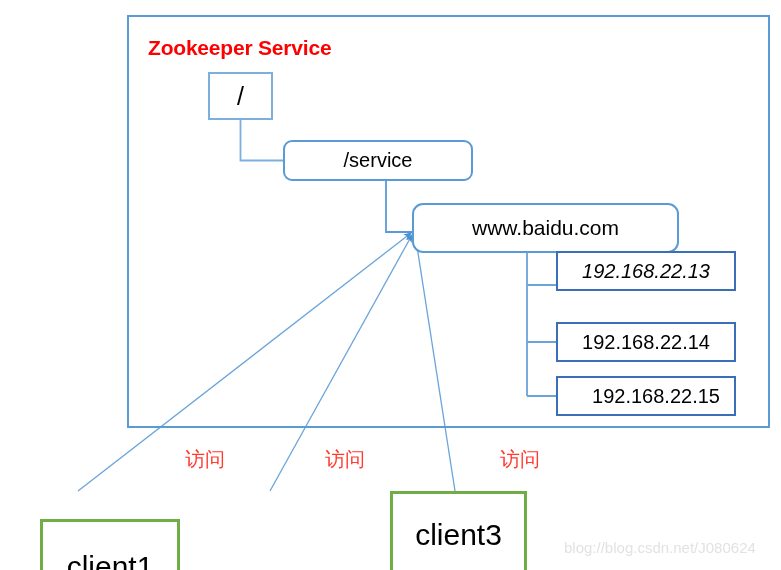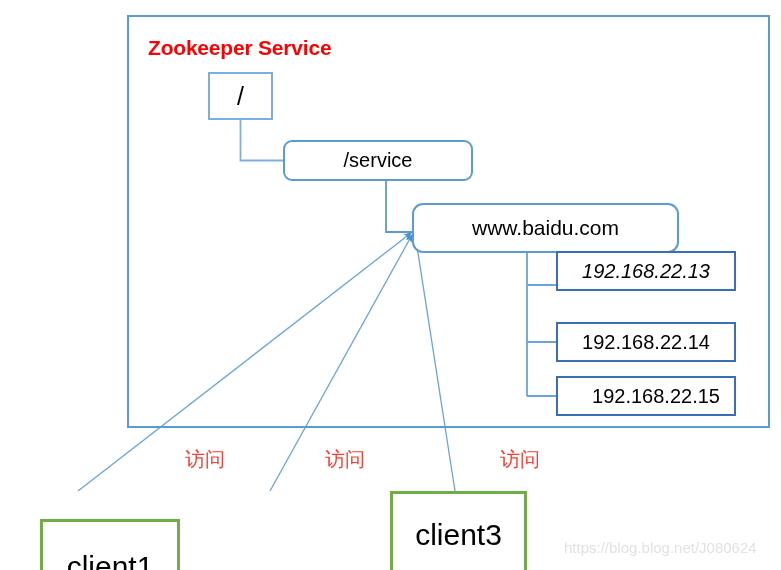--- a/index.html
+++ b/index.html
@@ -179,15 +179,15 @@
   <div class="node node-ip ip-2">192.168.22.14</div>
   <div class="node node-ip ip-3">192.168.22.15</div>
 
   <div class="access-label access-1">访问</div>
   <div class="access-label access-2">访问</div>
   <div class="access-label access-3">访问</div>
 
   <div class="client client-1">client1</div>
   <div class="client client-3">client3</div>
 
-  <div class="watermark">https://blog.blog.net/J080624</div>
+  <div class="watermark">blog://blog.csdn.net/J080624</div>
 
 </div>
 
 </body></html>

